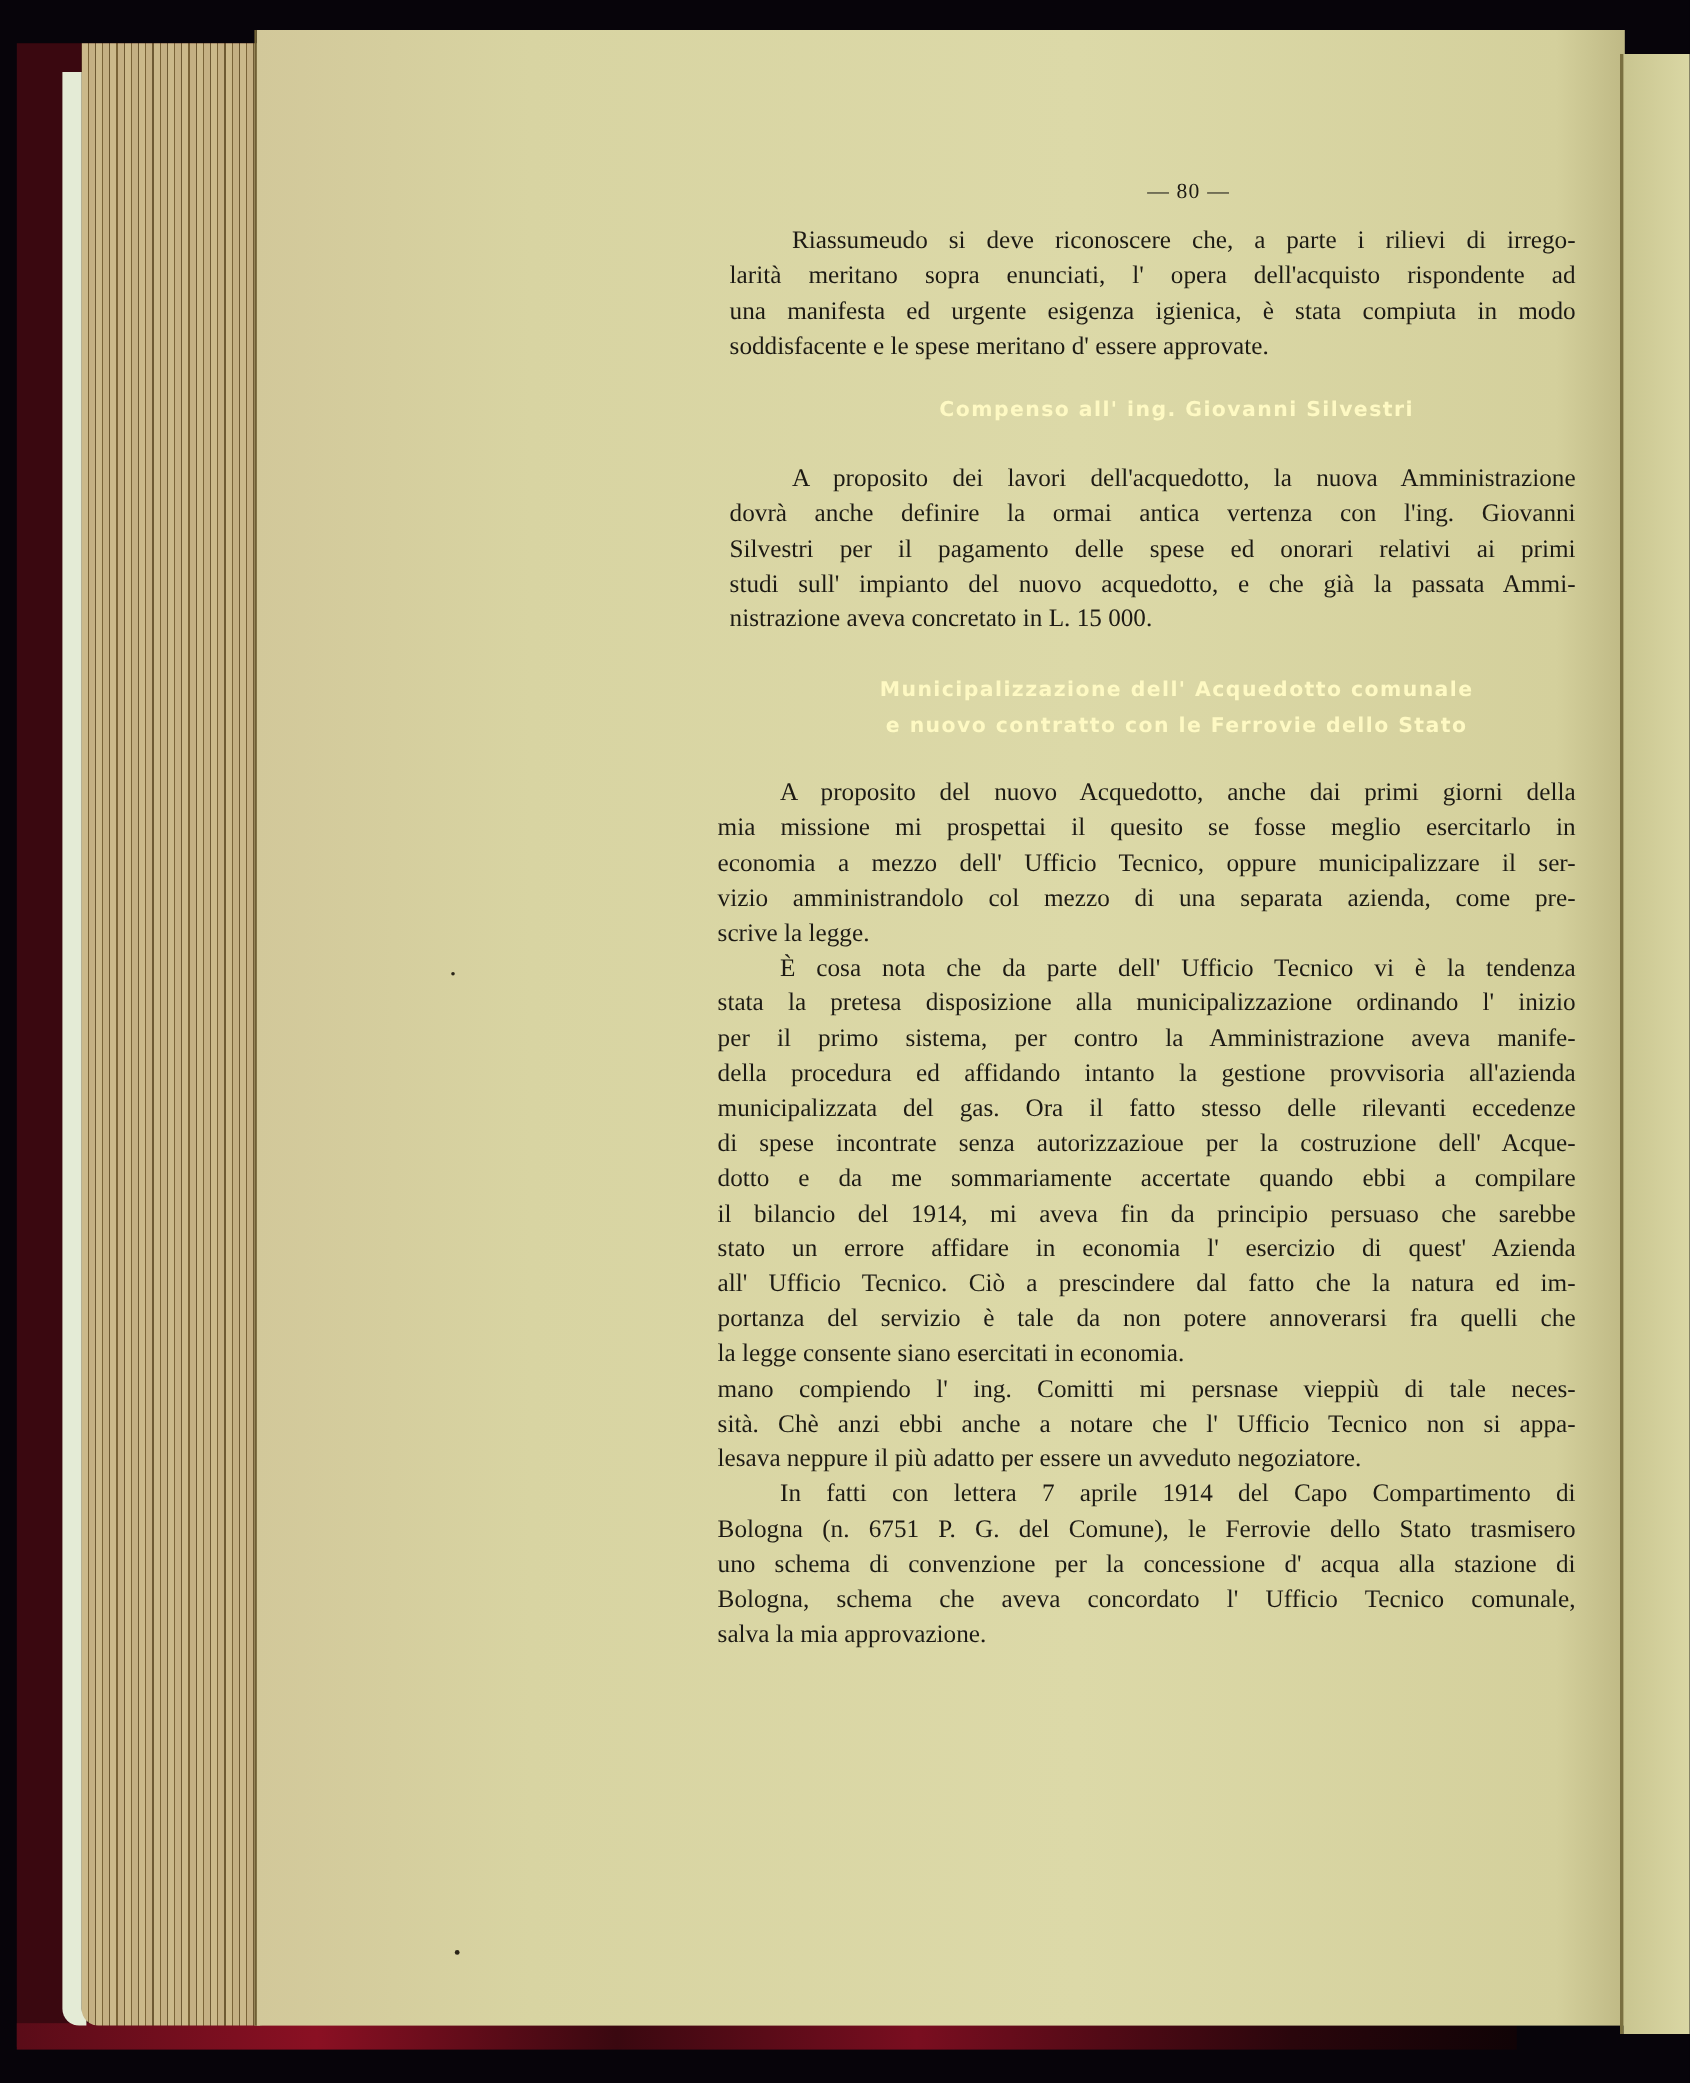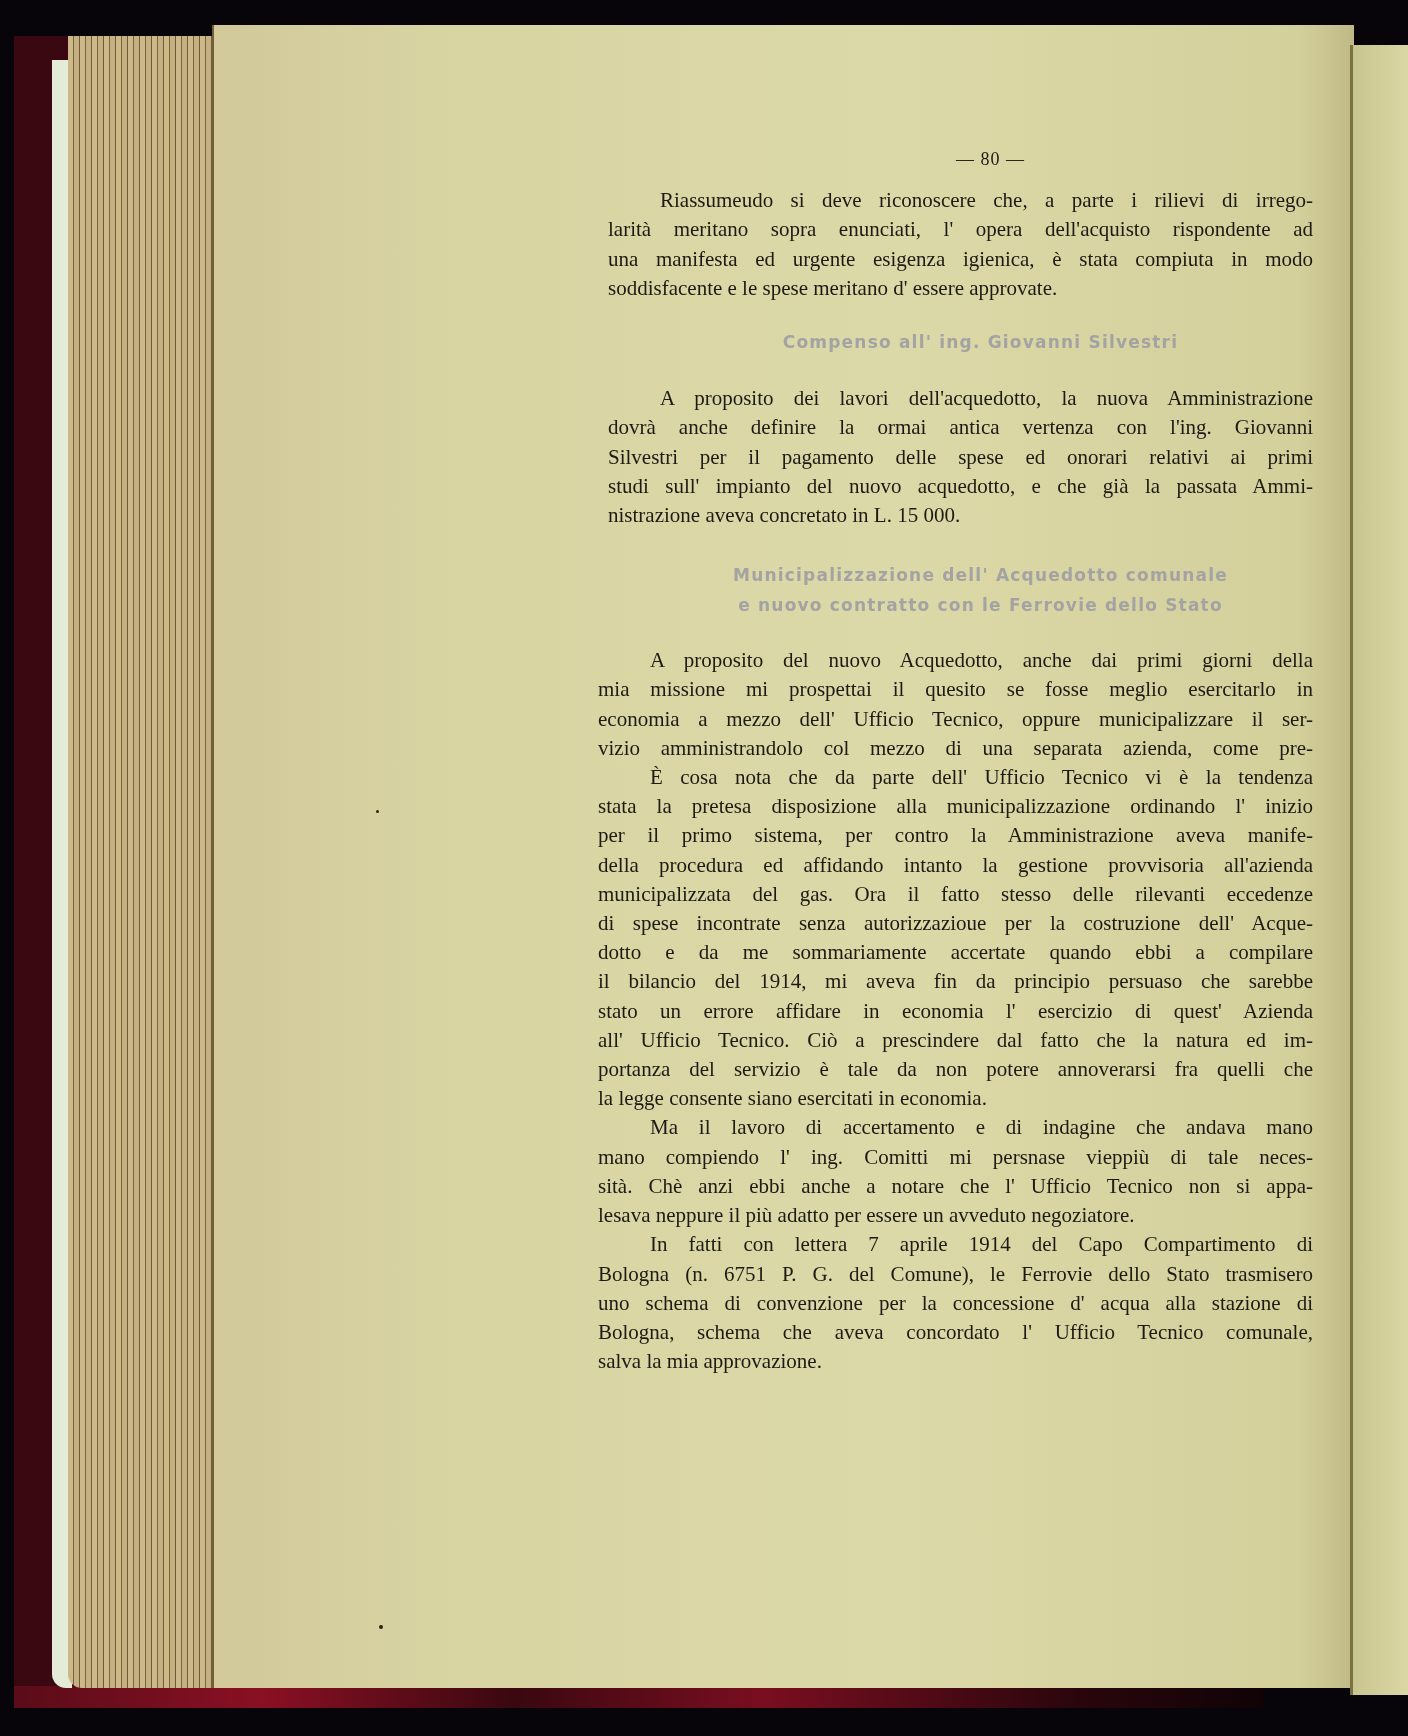--- a/index.html
+++ b/index.html
@@ -53,21 +53,21 @@
   .page-number {
     text-align: center; font-size: 18px; margin-left: 60px; margin-bottom: 12px;
     letter-spacing: 1px;
   }
   .line { display: block; text-align: justify; text-align-last: justify; white-space: nowrap; }
   .line.last { text-align-last: left; }
   .line.indent { padding-left: 52px; }
   .heading {
     font-family: "DejaVu Sans", "Liberation Sans", sans-serif;
     font-weight: bold; font-size: 17px; letter-spacing: 1.2px;
-    text-align: center; color: #a3a3a3;
+    text-align: center; color: #fef9c3;
   }
   .heading.h1 { margin: 25px 0 27px 40px; }
   .heading.h2 { margin: 30px 0 26px 40px; line-height: 30px; }
   .sec3 { margin-left: -10px; }
   .dot {
     position: absolute; width: 4px; height: 4px; border-radius: 50%; background: #2a2418;
   }
 </style>
 </head>
 <body>
@@ -105,37 +105,37 @@
   <div class="heading h2">
     <div>Municipalizzazione dell' Acquedotto comunale</div>
     <div>e nuovo contratto con le Ferrovie dello Stato</div>
   </div>
   <div class="sec3">
     <div class="para">
       <span class="line indent">A proposito del nuovo Acquedotto, anche dai primi giorni della</span>
       <span class="line">mia missione mi prospettai il quesito se fosse meglio esercitarlo in</span>
       <span class="line">economia a mezzo dell' Ufficio Tecnico, oppure municipalizzare il ser-</span>
       <span class="line">vizio amministrandolo col mezzo di una separata azienda, come pre-</span>
+      <span class="line last">scrive la legge.</span>
     </div>
     <div class="para">
       <span class="line indent">È cosa nota che da parte dell' Ufficio Tecnico vi è la tendenza</span>
       <span class="line">stata la pretesa disposizione alla municipalizzazione ordinando l' inizio</span>
       <span class="line">per il primo sistema, per contro la Amministrazione aveva manife-</span>
       <span class="line">della procedura ed affidando intanto la gestione provvisoria all'azienda</span>
       <span class="line">municipalizzata del gas. Ora il fatto stesso delle rilevanti eccedenze</span>
       <span class="line">di spese incontrate senza autorizzazioue per la costruzione dell' Acque-</span>
       <span class="line">dotto e da me sommariamente accertate quando ebbi a compilare</span>
       <span class="line">il bilancio del 1914, mi aveva fin da principio persuaso che sarebbe</span>
       <span class="line">stato un errore affidare in economia l' esercizio di quest' Azienda</span>
       <span class="line">all' Ufficio Tecnico. Ciò a prescindere dal fatto che la natura ed im-</span>
       <span class="line">portanza del servizio è tale da non potere annoverarsi fra quelli che</span>
       <span class="line last">la legge consente siano esercitati in economia.</span>
     </div>
     <div class="para">
-      <span class="line indent">Ma il lavoro di accertamento e di indagine che andava mano</span>
       <span class="line">mano compiendo l' ing. Comitti mi persnase vieppiù di tale neces-</span>
       <span class="line">sità. Chè anzi ebbi anche a notare che l' Ufficio Tecnico non si appa-</span>
       <span class="line last">lesava neppure il più adatto per essere un avveduto negoziatore.</span>
     </div>
     <div class="para">
       <span class="line indent">In fatti con lettera 7 aprile 1914 del Capo Compartimento di</span>
       <span class="line">Bologna (n. 6751 P. G. del Comune), le Ferrovie dello Stato trasmisero</span>
       <span class="line">uno schema di convenzione per la concessione d' acqua alla stazione di</span>
       <span class="line">Bologna, schema che aveva concordato l' Ufficio Tecnico comunale,</span>
       <span class="line last">salva la mia approvazione.</span>

